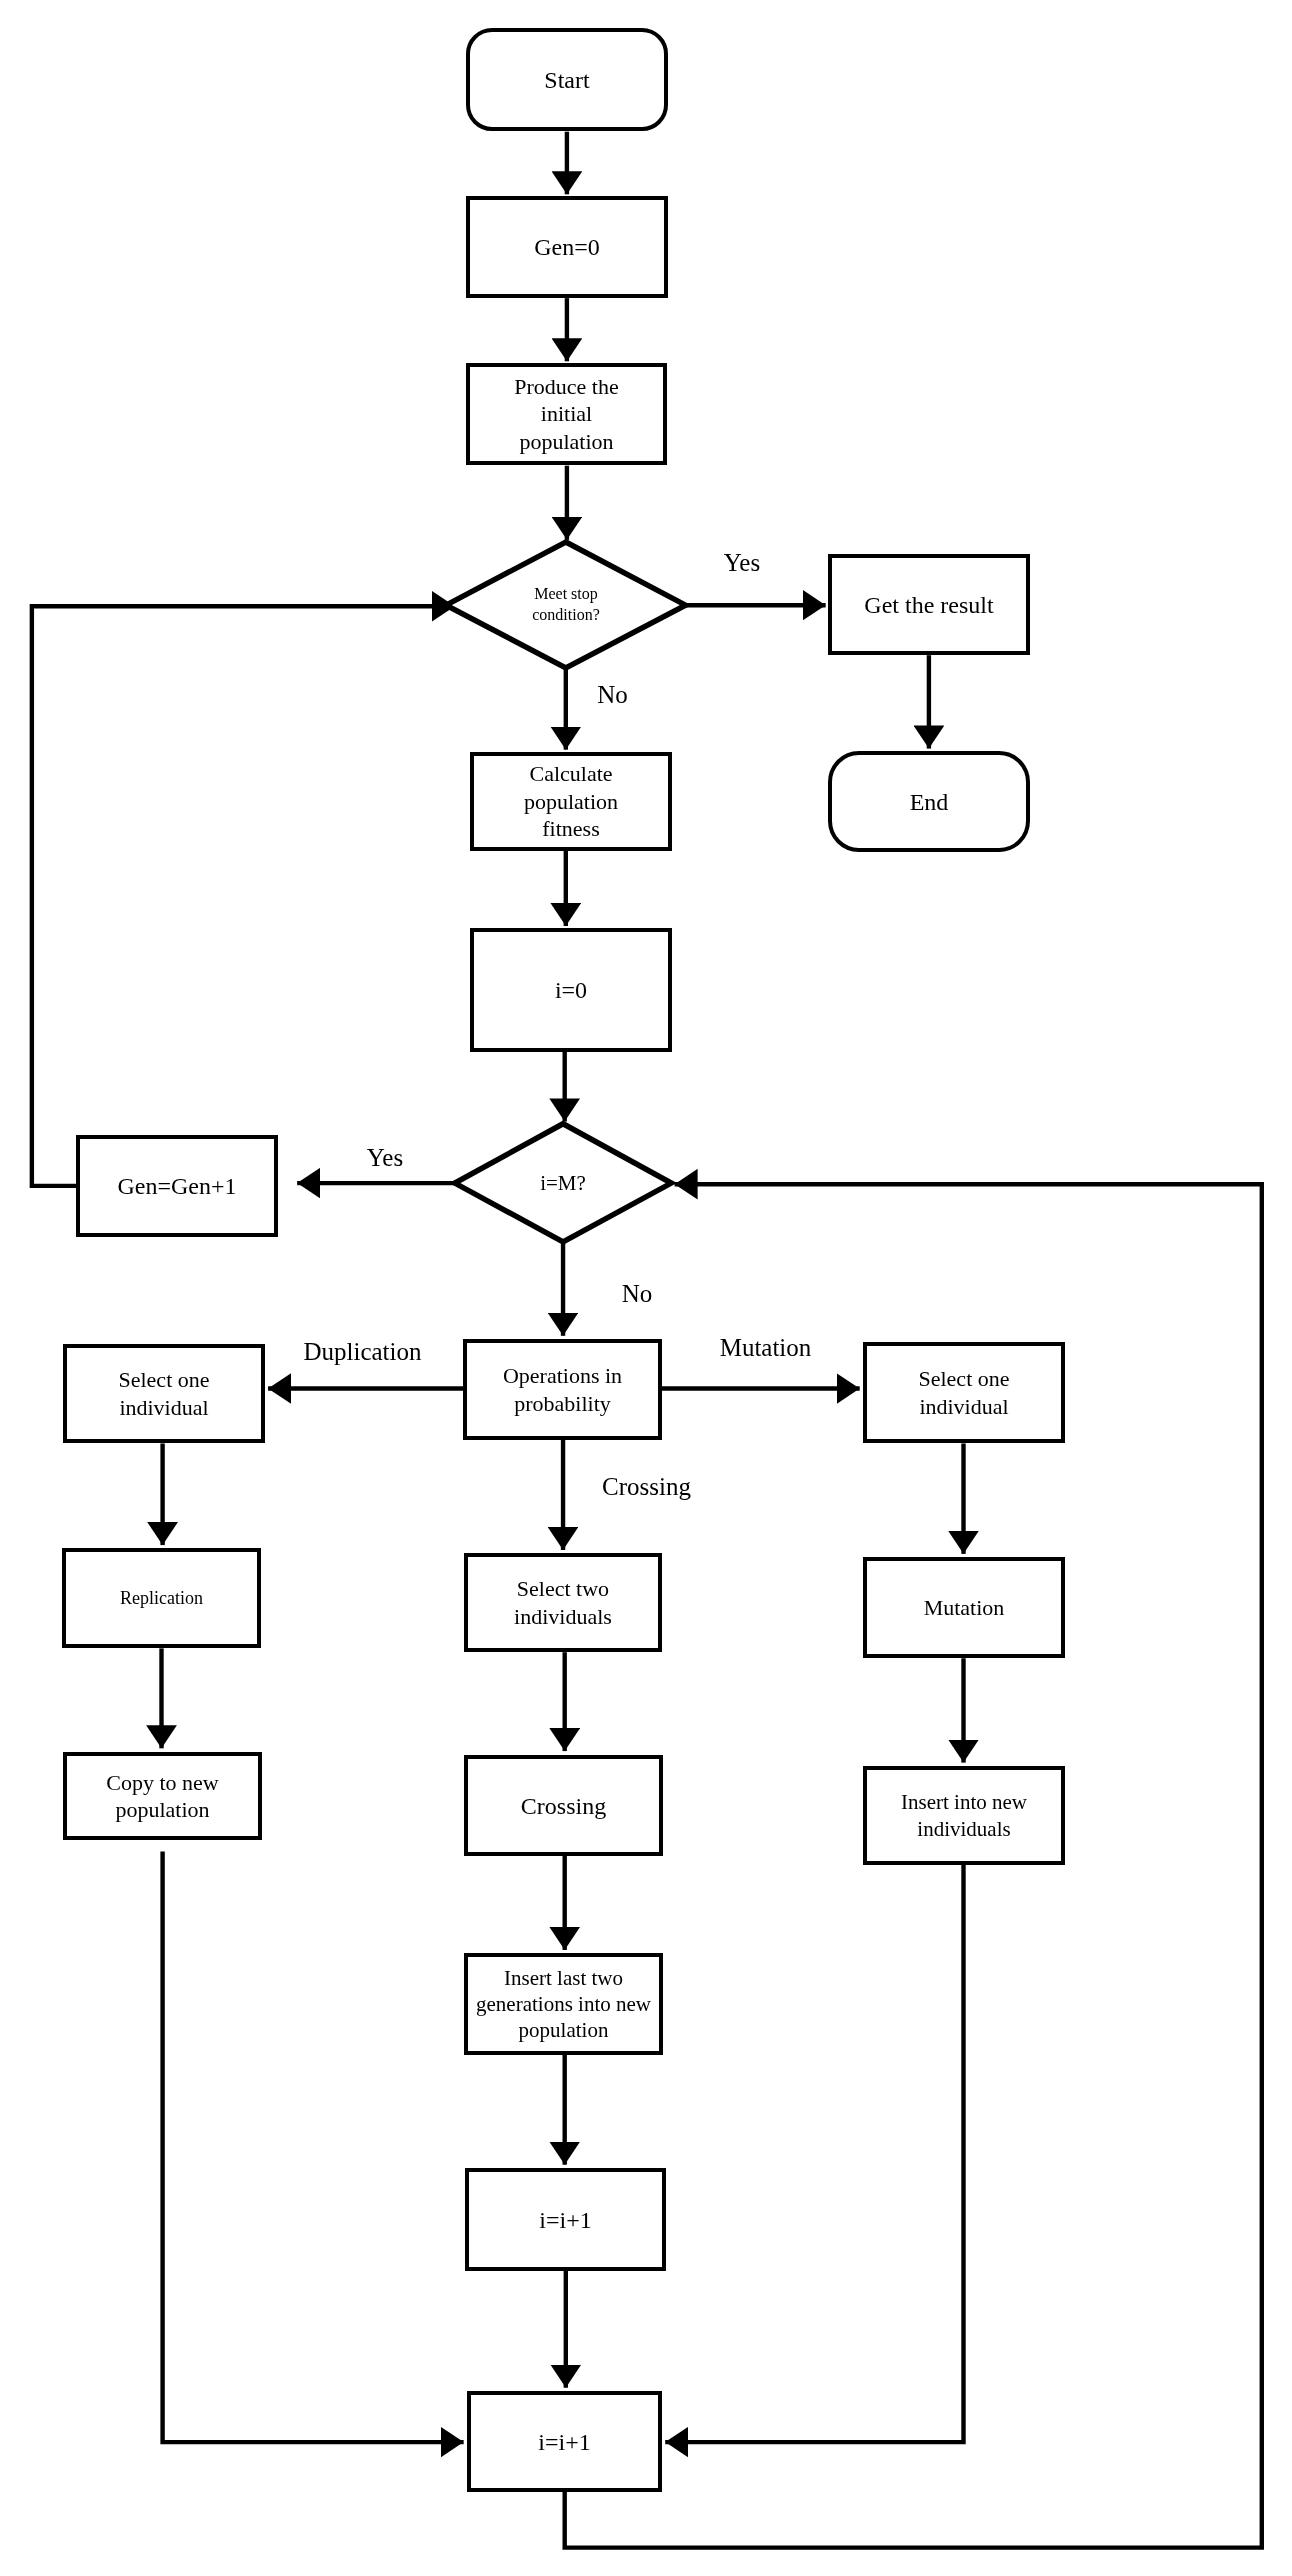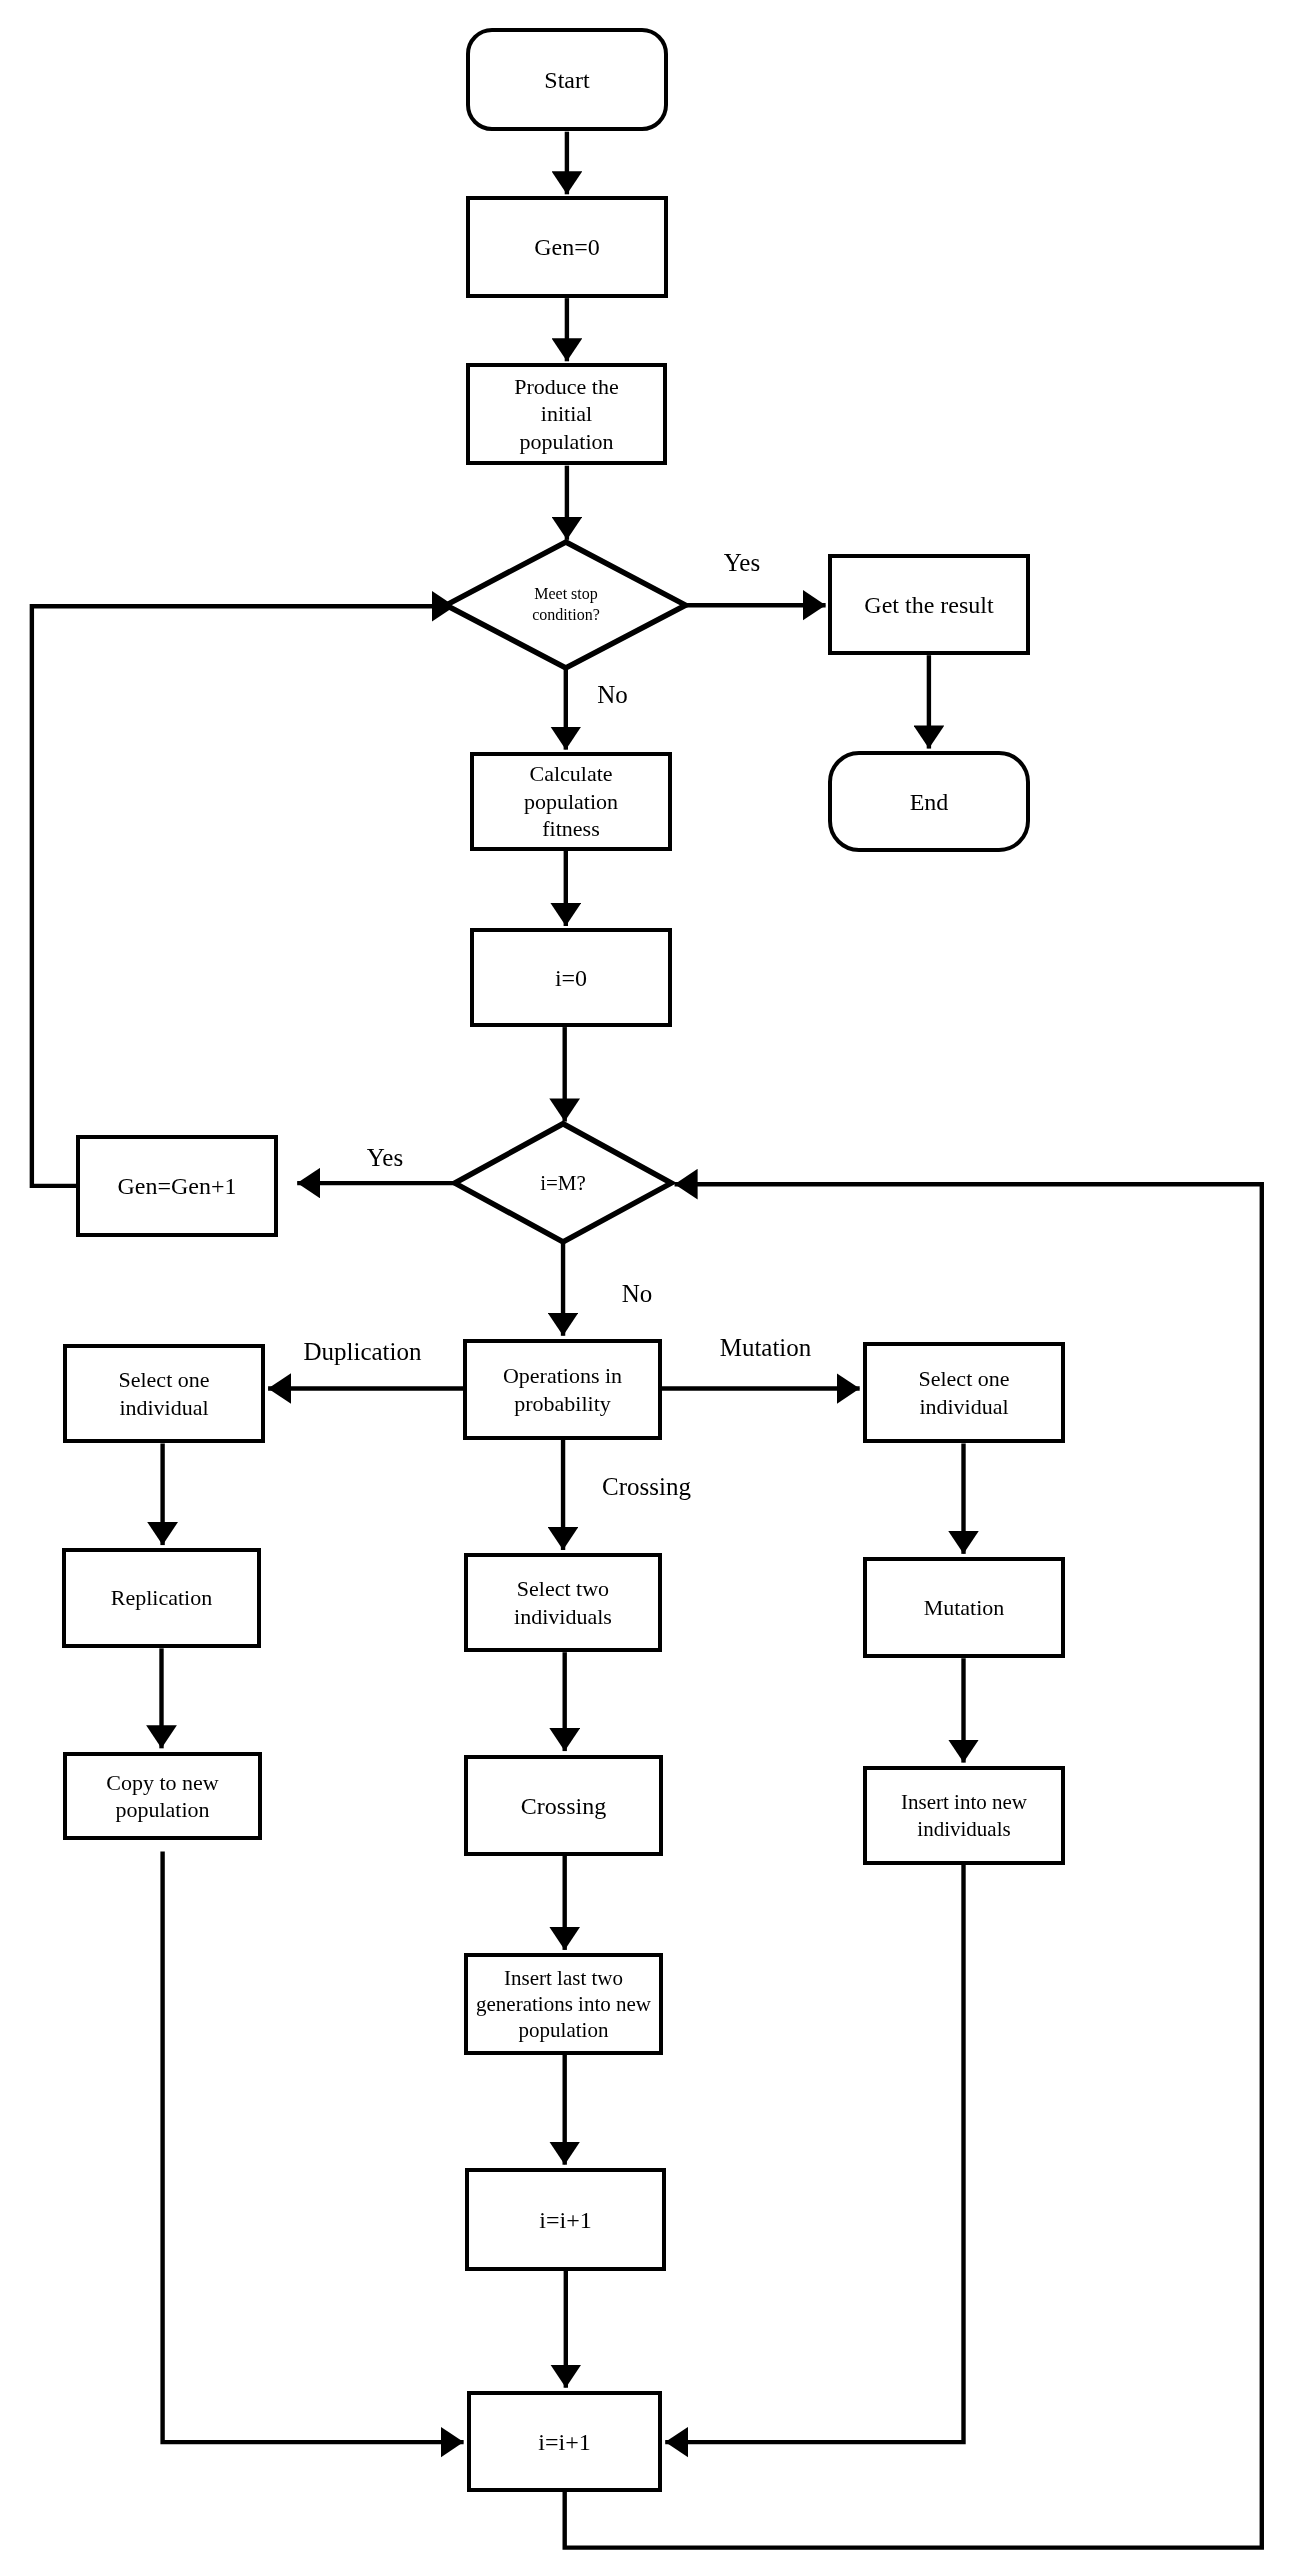--- a/index.html
+++ b/index.html
@@ -83,21 +83,21 @@
   </div>
 
   <div class="node terminator" style="left:828px;top:751px;width:202px;height:101px;border-radius:31px;">
     <span class="tw">End</span>
   </div>
 
   <div class="node multi" style="left:470px;top:752px;width:202px;height:99px;">
     <span class="tw tw250">Calculate population fitness</span>
   </div>
 
-  <div class="node" style="left:470px;top:928px;width:202px;height:99px;">
+  <div class="node" style="left:470px;top:928px;width:202px;height:124px;">
     <span class="tw">i=0</span>
   </div>
 
   <div class="dlabel" style="left:455px;top:1124px;width:216px;height:118px;font-size:21px;">
     <span class="tw">i=M?</span>
   </div>
 
   <div class="node" style="left:76px;top:1135px;width:202px;height:102px;">
     <span class="tw">Gen=Gen+1</span>
   </div>
@@ -111,21 +111,21 @@
   </div>
 
   <div class="node multi" style="left:863px;top:1342px;width:202px;height:101px;">
     <span class="tw tw240">Select one individual</span>
   </div>
 
   <div class="node multi" style="left:464px;top:1553px;width:198px;height:99px;">
     <span class="tw tw220">Select two individuals</span>
   </div>
 
-  <div class="node" style="left:62px;top:1548px;width:199px;height:100px;font-size:22px;">
+  <div class="node" style="left:62px;top:1548px;width:199px;height:100px;font-size:18px;">
     <span class="tw">Replication</span>
   </div>
 
   <div class="node" style="left:863px;top:1557px;width:202px;height:101px;font-size:22px;">
     <span class="tw">Mutation</span>
   </div>
 
   <div class="node multi" style="left:63px;top:1752px;width:199px;height:88px;">
     <span class="tw tw240">Copy to new population</span>
   </div>

